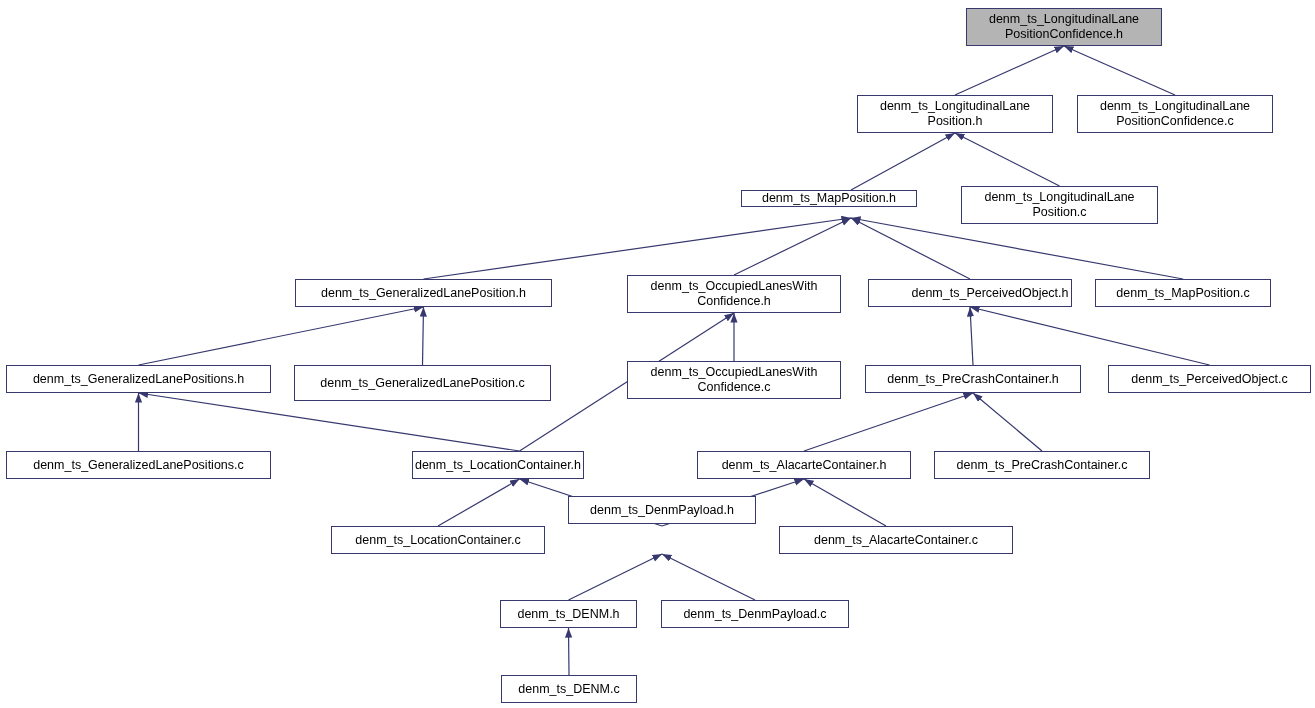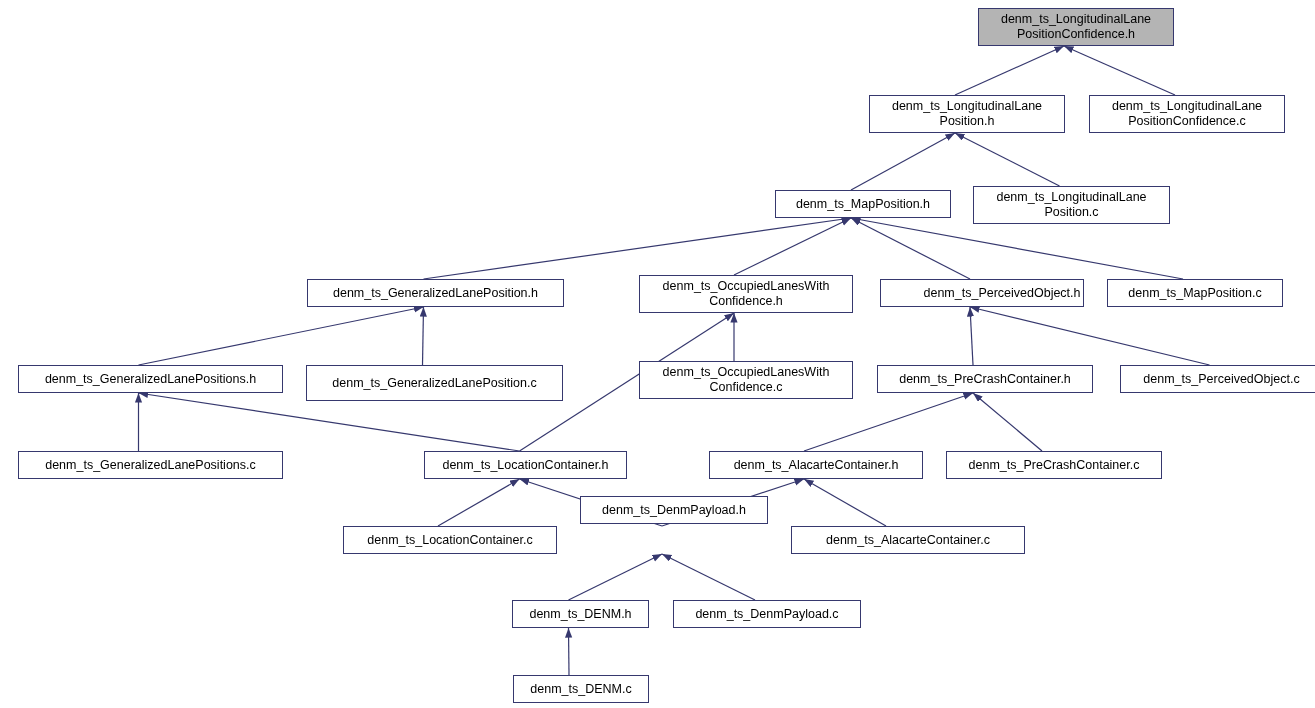--- a/index.html
+++ b/index.html
@@ -30,21 +30,20 @@
     background: #ffffff;
     color: #000000;
     font-size: 12.5px;
     line-height: 15px;
     display: flex;
     align-items: center;
     justify-content: center;
     text-align: center;
     padding: 1px 4px;
     white-space: pre-line;
-    margin-left: 12px;
   }
   .node.highlight {
     background: #b4b4b4;
   }
 </style>
 </head>
 <body>
 
 <div id="canvas">
   <svg class="edges">
@@ -81,36 +80,36 @@
         <path d="M569,675 Q568.75,651.5 568.5,628" marker-end="url(#arrow)" stroke="#36386e" stroke-width="1.2" fill="none"></path>
       </g>
   </svg>
   <div id="node-layer">
       <div class="node highlight" style="left: 966px; top: 8px; width: 196px; height: 38px;">denm_ts_LongitudinalLane
 PositionConfidence.h</div>
       <div class="node" style="left: 857px; top: 95px; width: 196px; height: 38px;">denm_ts_LongitudinalLane
 Position.h</div>
       <div class="node" style="left: 1077px; top: 95px; width: 196px; height: 38px;">denm_ts_LongitudinalLane
 PositionConfidence.c</div>
-      <div class="node" style="left: 763px; top: 190px; width: 176px; height: 28px;">denm_ts_MapPosition.h</div>
+      <div class="node" style="left: 741px; top: 190px; width: 176px; height: 17px;">denm_ts_MapPosition.h</div>
       <div class="node" style="left: 961px; top: 186px; width: 197px; height: 38px;">denm_ts_LongitudinalLane
 Position.c</div>
       <div class="node" style="left: 295px; top: 279px; width: 257px; height: 28px;">denm_ts_GeneralizedLanePosition.h</div>
       <div class="node" style="left: 627px; top: 275px; width: 214px; height: 38px;">denm_ts_OccupiedLanesWith
 Confidence.h</div>
       <div class="node" style="left: 868px; top: 279px; width: 204px; height: 28px; padding-left: 44px;">denm_ts_PerceivedObject.h</div>
       <div class="node" style="left: 1095px; top: 279px; width: 176px; height: 28px;">denm_ts_MapPosition.c</div>
       <div class="node" style="left: 6px; top: 365px; width: 265px; height: 28px;">denm_ts_GeneralizedLanePositions.h</div>
       <div class="node" style="left: 294px; top: 365px; width: 257px; height: 36px;">denm_ts_GeneralizedLanePosition.c</div>
       <div class="node" style="left: 627px; top: 361px; width: 214px; height: 38px;">denm_ts_OccupiedLanesWith
 Confidence.c</div>
       <div class="node" style="left: 865px; top: 365px; width: 216px; height: 28px;">denm_ts_PreCrashContainer.h</div>
       <div class="node" style="left: 1108px; top: 365px; width: 203px; height: 28px;">denm_ts_PerceivedObject.c</div>
       <div class="node" style="left: 6px; top: 451px; width: 265px; height: 28px;">denm_ts_GeneralizedLanePositions.c</div>
-      <div class="node" style="left: 412px; top: 451px; width: 203px; height: 28px;">denm_ts_LocationContainer.h</div>
+      <div class="node" style="left: 412px; top: 451px; width: 172px; height: 28px;">denm_ts_LocationContainer.h</div>
       <div class="node" style="left: 697px; top: 451px; width: 214px; height: 28px;">denm_ts_AlacarteContainer.h</div>
       <div class="node" style="left: 934px; top: 451px; width: 216px; height: 28px;">denm_ts_PreCrashContainer.c</div>
       <div class="node" style="left: 331px; top: 526px; width: 214px; height: 28px;">denm_ts_LocationContainer.c</div>
       <div class="node" style="left: 568px; top: 496px; width: 188px; height: 28px;">denm_ts_DenmPayload.h</div>
       <div class="node" style="left: 779px; top: 526px; width: 234px; height: 28px;">denm_ts_AlacarteContainer.c</div>
       <div class="node" style="left: 500px; top: 600px; width: 137px; height: 28px;">denm_ts_DENM.h</div>
       <div class="node" style="left: 661px; top: 600px; width: 188px; height: 28px;">denm_ts_DenmPayload.c</div>
       <div class="node" style="left: 501px; top: 675px; width: 136px; height: 28px;">denm_ts_DENM.c</div>
     </div>
 </div>

